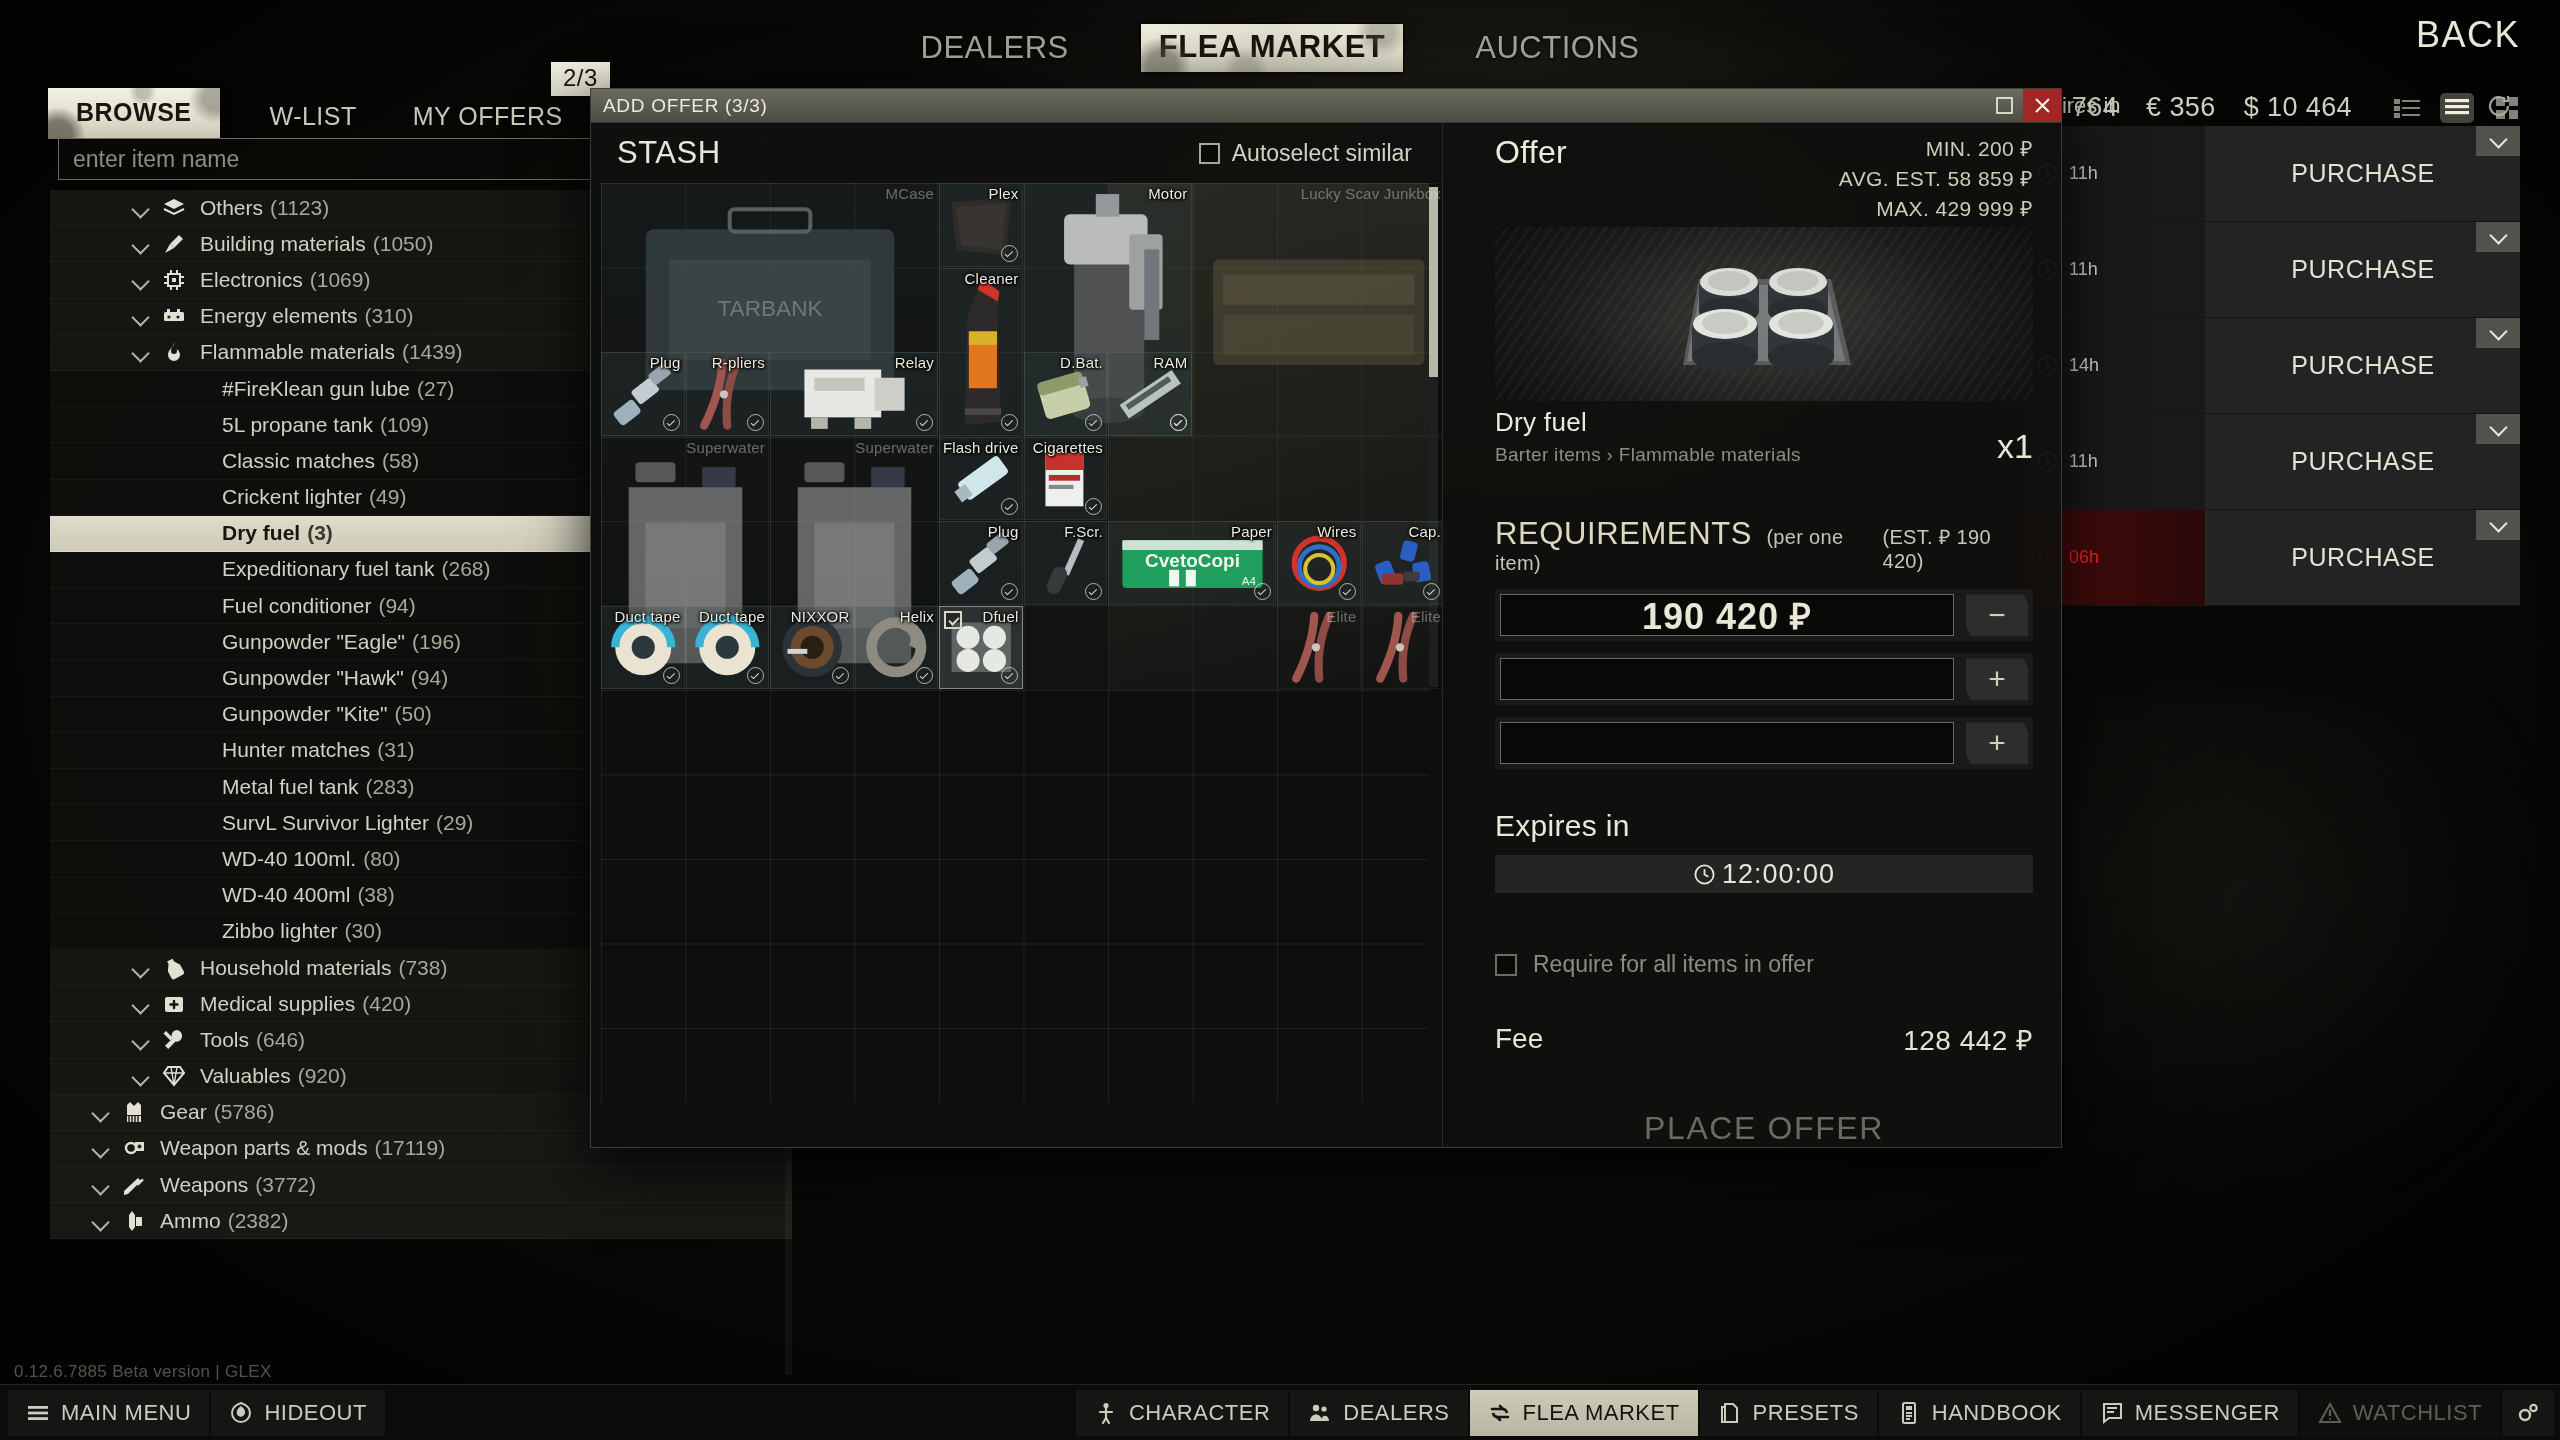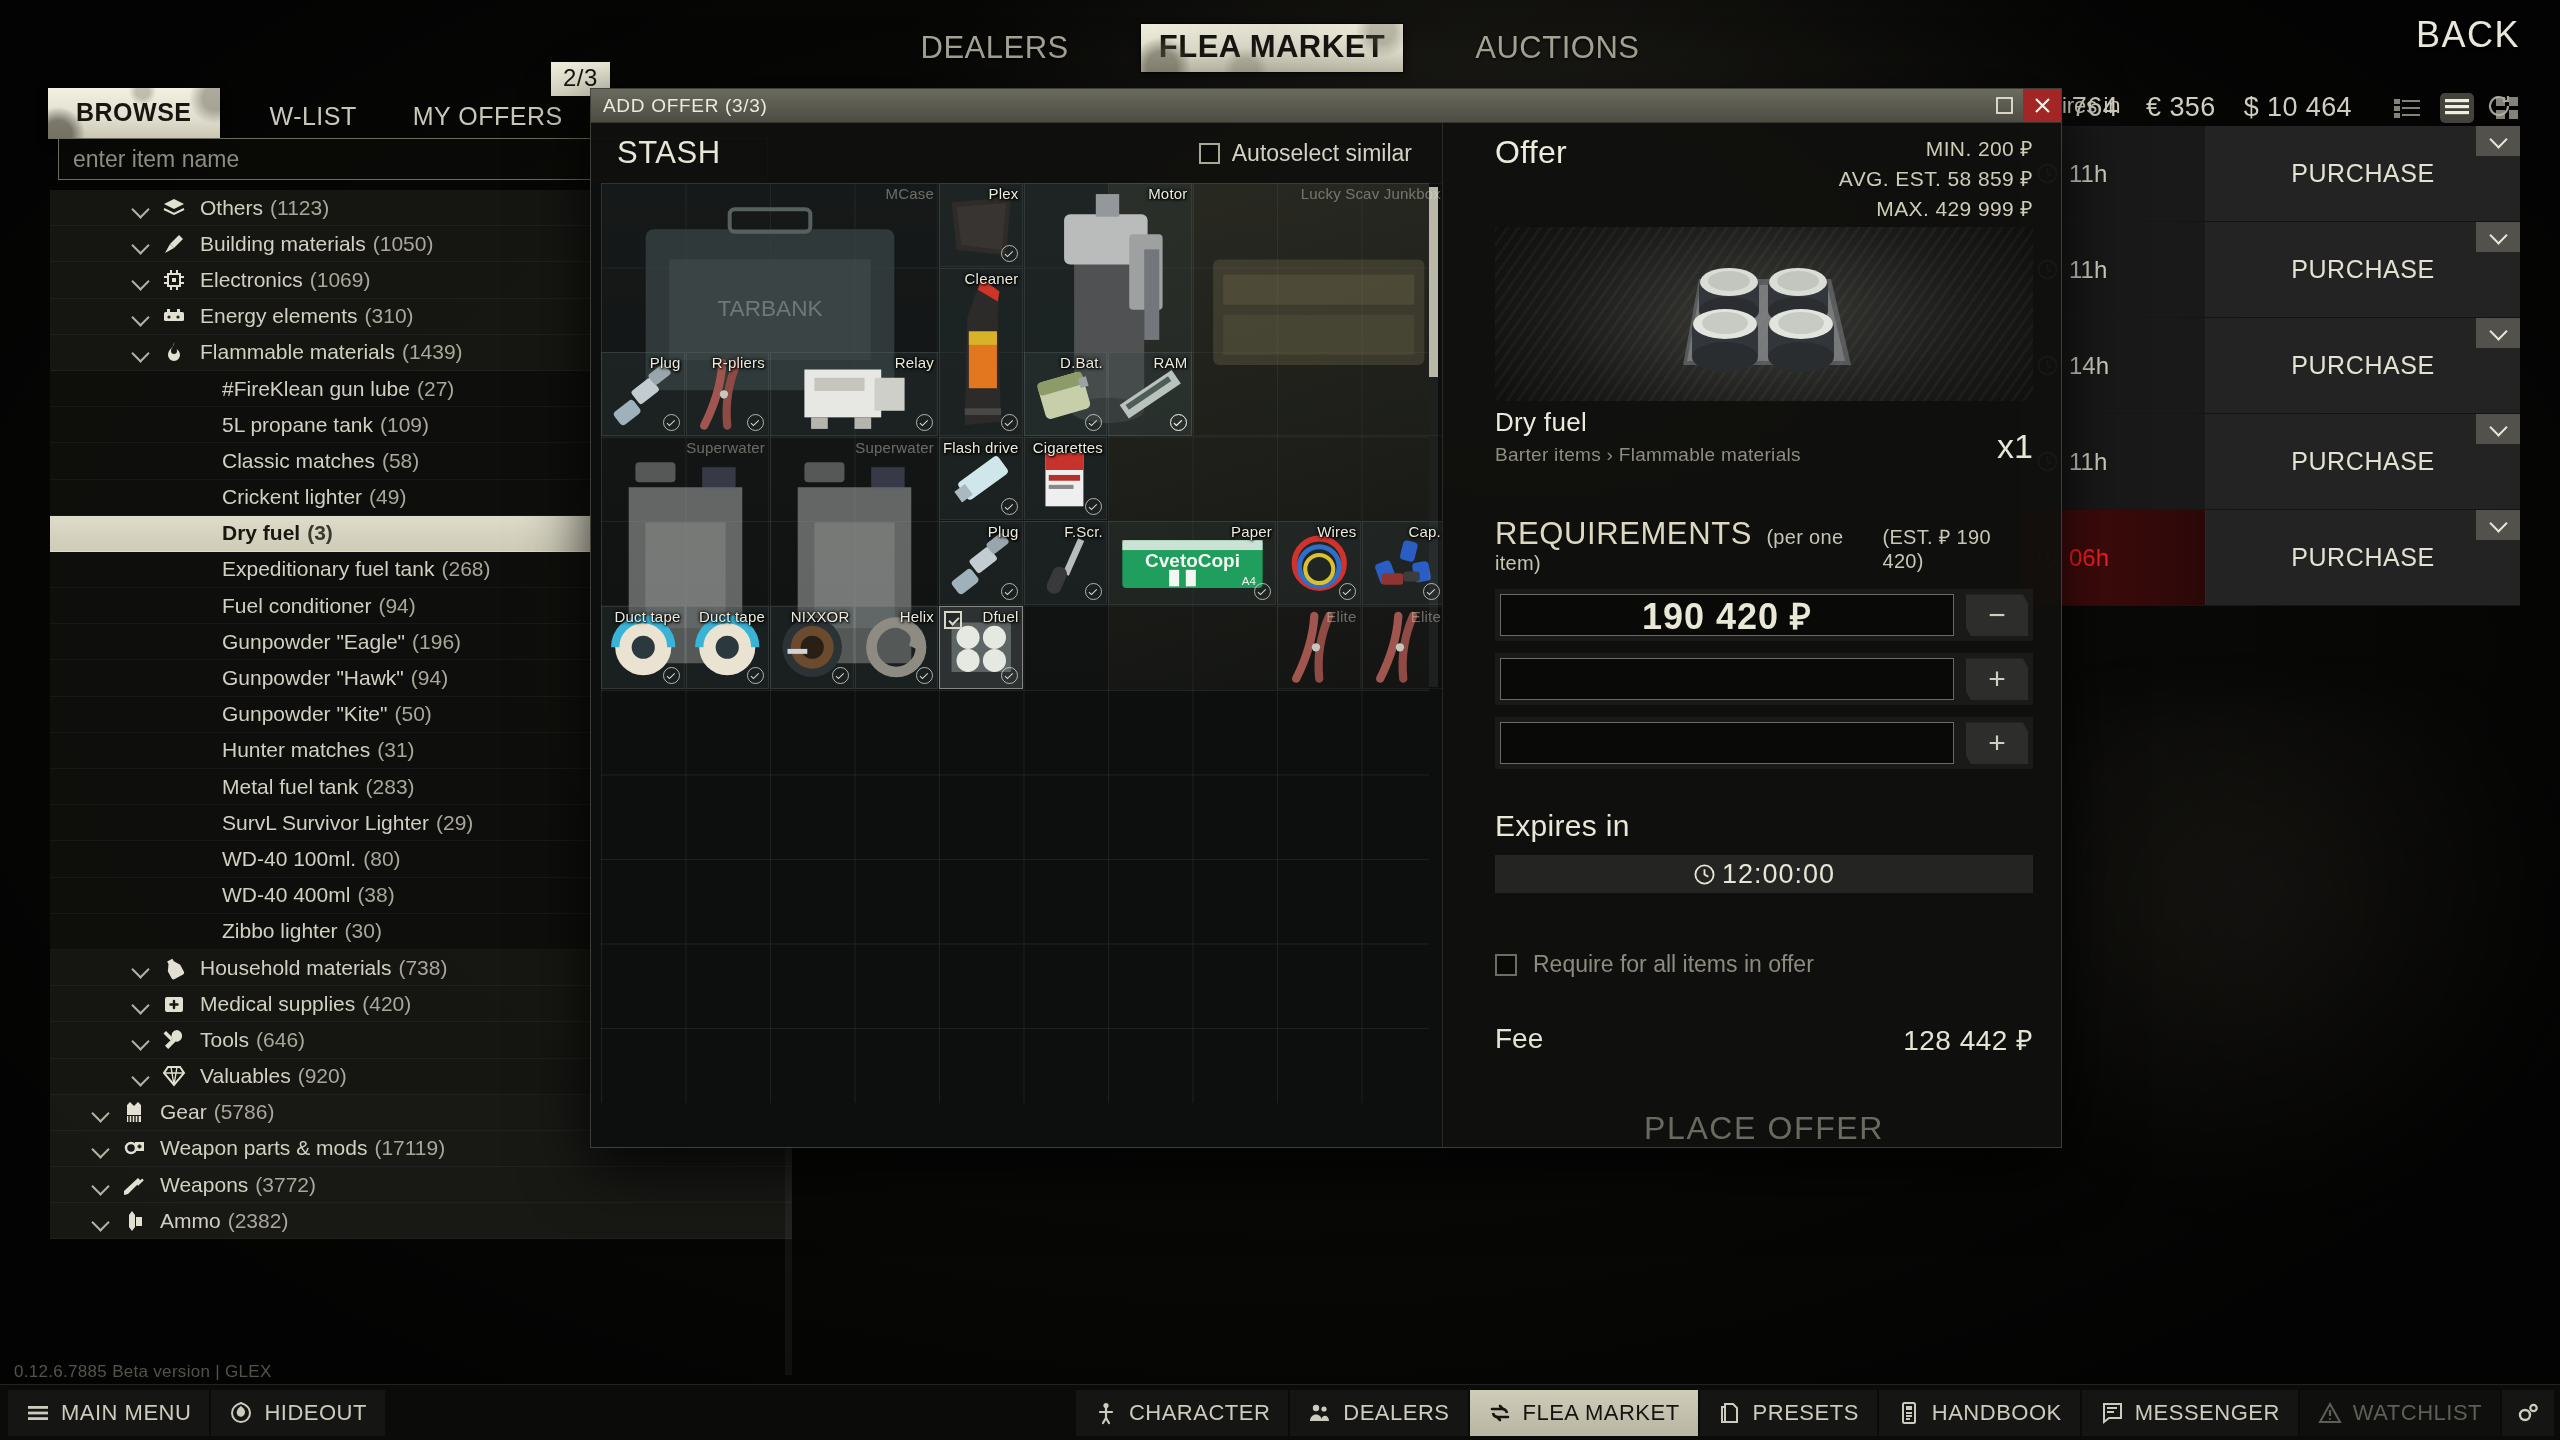--- a/index.html
+++ b/index.html
@@ -148,21 +148,21 @@
     height: 40px; display:flex; align-items:center; justify-content:space-between;
     font-size: 22px; color:#cdcbbd; padding: 0 8px 0 4px;
   }
   .refresh-ico { width: 26px; height: 26px; opacity:.8; }
   .offer-row {
     display:flex; height: 96px; border-bottom: 1px solid rgba(255,255,255,.06);
     position: relative;
   }
   .offer-exp {
     width: 186px; background: #19191a; display:flex; align-items:center; gap: 10px; padding-left: 16px;
-    font-size: 24px; color:#d4d2c4; border-right:1px solid rgba(255,255,255,.05);
+    font-size: 18px; color:#d4d2c4; border-right:1px solid rgba(255,255,255,.05);
   }
   .offer-exp.expiring { background: linear-gradient(90deg,#4d0d0d,#2a0808); color: #ff1f1f; }
   .offer-buy {
     flex:1; background:#232324; display:flex; align-items:center; justify-content:center;
     font-size: 25px; letter-spacing: .6px; color:#e3e1d2;
   }
   .offer-chev {
     position:absolute; right:0; top:0; width: 44px; height: 30px;
     background: rgba(122,120,108,.55); display:flex; align-items:center; justify-content:center;
   }

